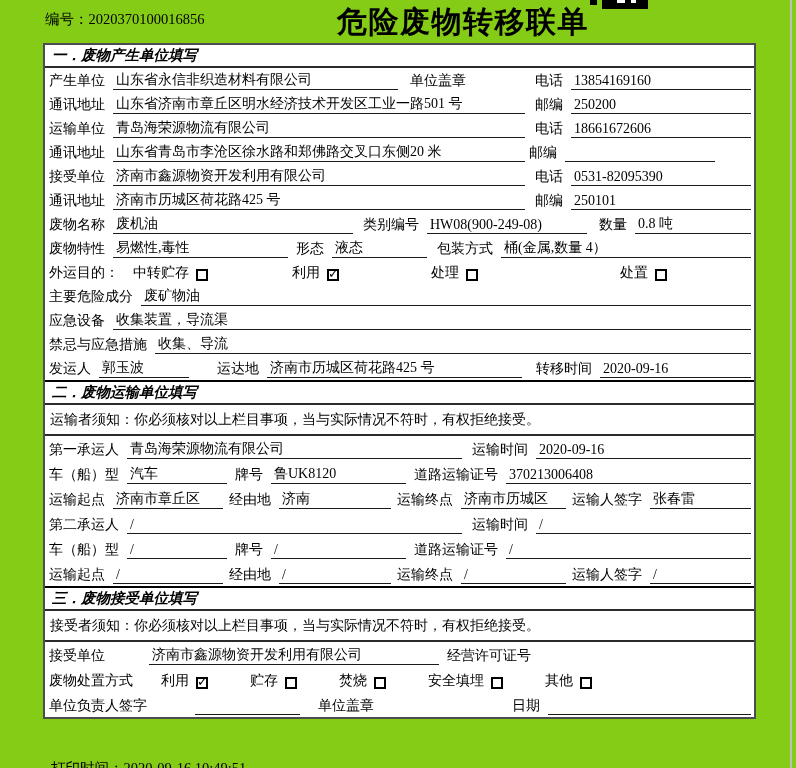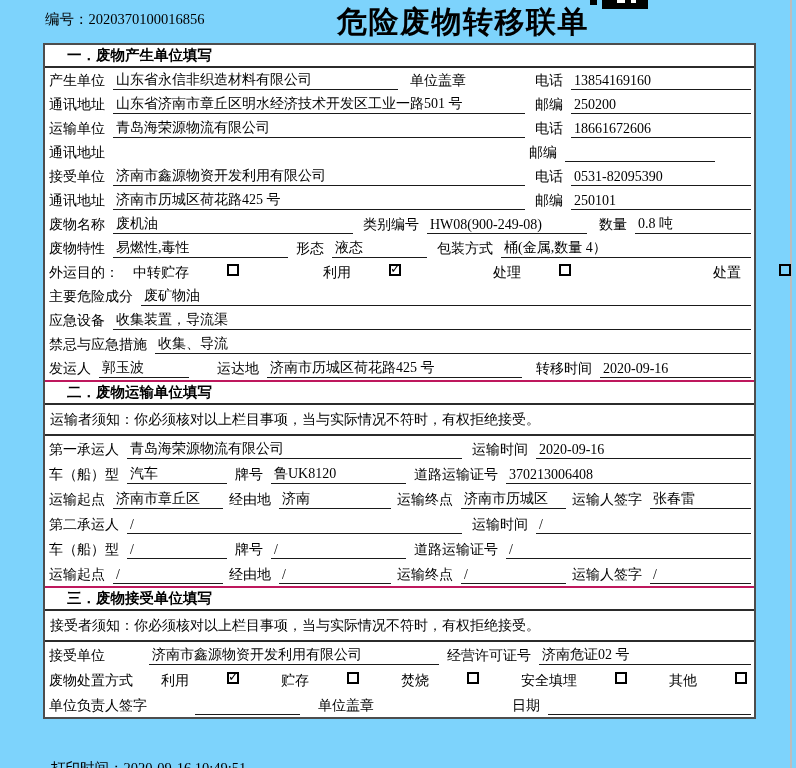--- a/index.html
+++ b/index.html
@@ -1,53 +1,53 @@
 <!DOCTYPE html>
 <html><head>
 <meta charset="utf-8">
 <style>
   * { margin:0; padding:0; box-sizing:border-box; }
   body { background:#ffffff; }
   .page {
-    position:relative; width:796px; height:768px; background:#7dd3fc;
+    position:relative; width:796px; height:768px; background:#84cc16;
     font-family:"Liberation Serif","DejaVu Serif",serif;
     color:#000; font-size:14px; overflow:hidden;
   }
   .docno { position:absolute; left:45px; top:10px; font-size:14.5px; white-space:nowrap; }
   .doc-title { position:absolute; left:337px; top:2px; font-size:30px; font-weight:bold; letter-spacing:1.5px; white-space:nowrap; }
   .qr { position:absolute; left:590px; top:0; width:58px; height:9px; }
   .qr div { position:absolute; background:#000; }
   .qr .n { background:#fff; }
   .pageline { position:absolute; left:790px; top:0; width:2px; height:768px; background:#bdbdbd; }
 
   .formbox { position:absolute; left:43px; top:43px; width:713px; border:2px solid #4d4d4d; background:#fff; }
 
-  .sec-h { height:23px; display:flex; align-items:center; padding-left:22px;
-           font-weight:bold; font-size:14.5px; border-bottom:2px solid #2b2b2b; }
-  .sec-h.bt { border-top:2px solid #be185d; height:25px; }
+  .sec-h { height:23px; display:flex; align-items:center; padding-left:7px;
+           font-weight:bold; font-size:14.5px; border-bottom:2px solid #2b2b2b;font-style:italic; }
+  .sec-h.bt { border-top:2px solid #000000; height:25px; }
   .notice { height:31px; display:flex; align-items:center; padding-left:5px; border-bottom:2px solid #2b2b2b; }
 
   .row { display:flex; align-items:flex-end; height:24px; padding:4px 3px 2px 4px; }
   .s2 .row, .s3 .row { height:25px; }
   .lbl { white-space:nowrap; margin-right:8px; flex:none; }
   .uv { border-bottom:1px solid #1a1a1a; white-space:nowrap; padding:0 3px; flex:none; min-height:17px; }
   .fill { flex:1 1 auto; }
   .ctr { text-align:left; }
   .mla { margin-left:auto; }
   .ml6{margin-left:6px}.ml8{margin-left:8px}.ml10{margin-left:10px}.ml12{margin-left:12px}
   .ml14{margin-left:14px}.ml18{margin-left:18px}.ml20{margin-left:20px}.ml24{margin-left:24px}
   .ml28{margin-left:28px}.ml36{margin-left:36px}.ml40{margin-left:40px}.ml42{margin-left:42px}
   .ml84{margin-left:84px}.ml92{margin-left:92px}.ml130{margin-left:130px}.ml142{margin-left:142px}
   .mr36{margin-right:36px}
   .w90{width:90px}.w95{width:95px}.w100{width:100px}.w105{width:105px}.w110{width:110px}
   .w112{width:112px}.w135{width:135px}.w150{width:150px}.w160{width:160px}.w175{width:175px}
   .w180{width:180px}.w190{width:190px}.w240{width:240px}.w255{width:255px}.w285{width:285px}
   .w290{width:290px}.w335{width:335px}.w412{width:412px}
 
-  .cbitem { display:inline-flex; align-items:flex-start; flex:none;gap:31px; }
+  .cbitem { display:inline-flex; align-items:flex-end; flex:none; }
   .cbitem .cbl { white-space:nowrap; }
   .cb { width:12px; height:12px; border:2px solid #000; display:inline-block; margin-left:7px;
         position:relative; flex:none; margin-bottom:1px; }
   .cb.on::after { content:"\2713"; position:absolute; top:-5px; left:-1px; font-size:13px;
                   font-weight:bold; font-family:"DejaVu Sans",sans-serif; }
   .print-time { position:absolute; left:51px; top:747px; font-size:14.5px; white-space:nowrap;margin-top:12px; }
 </style>
 </head>
 <body>
 
@@ -87,20 +87,21 @@
 
       <div class="row">
         <span class="lbl">运输单位</span>
         <span class="uv w412">青岛海荣源物流有限公司</span>
         <span class="lbl mla">电话</span>
         <span class="uv w180">18661672606</span>
       </div>
 
       <div class="row">
         <span class="lbl">通讯地址</span>
+        <span class="uv w412">山东省青岛市李沧区徐水路和郑佛路交叉口东侧20 米</span>
         <span class="lbl mla">邮编</span>
         <span class="uv w150 mr36"></span>
       </div>
 
       <div class="row">
         <span class="lbl">接受单位</span>
         <span class="uv w412">济南市鑫源物资开发利用有限公司</span>
         <span class="lbl mla">电话</span>
         <span class="uv w180">0531-82095390</span>
       </div>
@@ -235,21 +236,20 @@
     </div>
 
     <div class="s3">
       <div class="sec-h bt">三．废物接受单位填写</div>
       <div class="notice">接受者须知：你必须核对以上栏目事项，当与实际情况不符时，有权拒绝接受。</div>
 
       <div class="row">
         <span class="lbl">接受单位</span>
         <span class="uv w290 ml36">济南市鑫源物资开发利用有限公司</span>
         <span class="lbl ml8">经营许可证号</span>
-        <span class="uv fill">济南危证02 号</span>
       </div>
 
 
       <div class="row">
         <span class="lbl">废物处置方式</span>
         <span class="cbitem ml20">
           <span class="cbl">利用</span>
           <span class="cb on"></span>
         </span>
         <span class="cbitem ml42">

